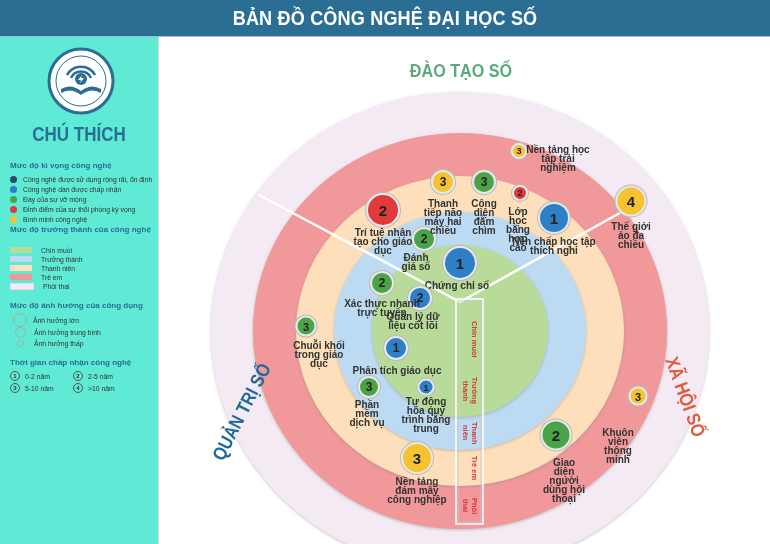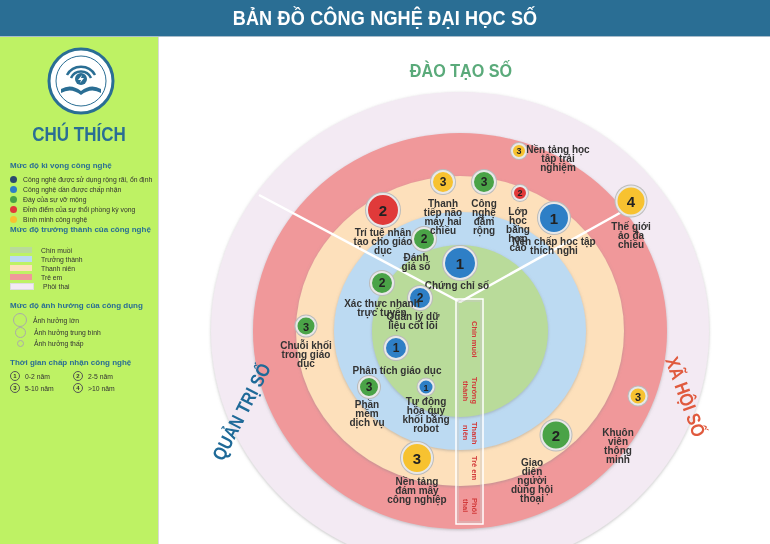--- a/index.html
+++ b/index.html
@@ -1,19 +1,19 @@
 <!DOCTYPE html>
 <html><head>
 <meta charset="utf-8">
 <style>
   html,body{margin:0;padding:0;}
   body{width:770px;height:544px;position:relative;overflow:hidden;background:#fff;font-family:"Liberation Sans",sans-serif;}
   .header{position:absolute;left:0;top:0;width:770px;height:36px;background:#2a6e94;border-bottom:1px solid #a8bccb;}
   .header-title{position:absolute;left:0;top:0;width:770px;height:36px;line-height:36px;text-align:center;color:#fff;font-weight:bold;font-size:21px;letter-spacing:0.2px;font-family:"Liberation Sans",sans-serif;transform:scaleX(0.86);}
-  .sidebar{position:absolute;left:0;top:37px;width:158px;height:507px;background:#bef264;border-right:1px solid #d9d9d9;}
+  .sidebar{position:absolute;left:0;top:37px;width:158px;height:507px;background:#5eead4;border-right:1px solid #d9d9d9;}
   .logo{position:absolute;left:47px;top:10px;width:68px;height:68px;}
   .legend-title{position:absolute;left:0;top:86px;width:158px;text-align:center;color:#2a6e94;font-weight:bold;font-size:20px;transform:scaleX(0.85);}
   .sec{position:absolute;left:10px;color:#2a6e94;font-weight:bold;font-size:8px;}
   .row{position:absolute;left:10px;font-size:6.8px;color:#333;height:10px;display:flex;align-items:center;}
   .dot{width:7px;height:7px;border-radius:50%;margin-right:6px;display:inline-block;}
   .sw{width:22px;height:6px;margin-right:9px;display:inline-block;}
   .ring{display:inline-block;border:1px solid #aaa;border-radius:50%;margin-right:6px;}
   .num{display:inline-block;width:8px;height:8px;border:1px solid #555;border-radius:50%;font-size:6px;font-weight:bold;text-align:center;line-height:8px;margin-right:5px;}
   .diagram{position:absolute;left:160px;top:37px;width:610px;height:507px;}
   .pt{position:absolute;transform:translate(-50%,-50%);border-radius:50%;border:2px solid #e8e8e8;box-shadow:0 0 0 1px #bbb;display:flex;align-items:center;justify-content:center;font-weight:bold;color:#222;font-family:"Liberation Sans",sans-serif;}
@@ -154,50 +154,50 @@
   <div class="pt" style="left:260px;top:261px;width:20px;height:20px;background:#2e7fc6;font-size:12px">2</div>
   <div class="lbl" style="left:253px;top:275px;width:70px;white-space:normal">Quản lý dữ liệu cốt lõi</div>
 
   <div class="pt" style="left:222px;top:246px;width:20px;height:20px;background:#4aa347;font-size:12px">2</div>
   <div class="lbl" style="left:222px;top:262px;width:80px;white-space:normal">Xác thực nhanh trực tuyến</div>
 
   <div class="pt" style="left:236px;top:311px;width:20px;height:20px;background:#2e7fc6;font-size:12px">1</div>
   <div class="lbl" style="left:237px;top:329px">Phân tích giáo dục</div>
 
   <div class="pt" style="left:266px;top:350px;width:13px;height:13px;background:#2e7fc6;font-size:9px">1</div>
-  <div class="lbl" style="left:266px;top:360px;width:60px;white-space:normal">Tự động hóa quy khối bằng robot</div>
+  <div class="lbl" style="left:266px;top:360px;width:60px;white-space:normal">Tự động hóa quy trình bằng trung</div>
 
   <div class="pt" style="left:223px;top:173px;width:30px;height:30px;background:#e03a3a;font-size:15px">2</div>
   <div class="lbl" style="left:223px;top:191px;width:60px;white-space:normal">Trí tuệ nhân tạo cho giáo dục</div>
 
   <div class="pt" style="left:283px;top:145px;width:20px;height:20px;background:#f7c230;font-size:12px">3</div>
   <div class="lbl" style="left:283px;top:162px;width:40px;white-space:normal">Thanh tiếp não máy hai chiều</div>
 
   <div class="pt" style="left:324px;top:145px;width:20px;height:20px;background:#4aa347;font-size:12px">3</div>
-  <div class="lbl" style="left:324px;top:162px;width:40px;white-space:normal">Công nghệ đắm rộng</div>
+  <div class="lbl" style="left:324px;top:162px;width:40px;white-space:normal">Công diện đắm chìm</div>
 
   <div class="pt" style="left:360px;top:156px;width:12px;height:12px;background:#e03a3a;font-size:9px">2</div>
   <div class="lbl" style="left:358px;top:170px;width:38px;white-space:normal">Lớp học bằng hợp cao</div>
 
   <div class="pt" style="left:394px;top:181px;width:28px;height:28px;background:#2e7fc6;font-size:15px">1</div>
   <div class="lbl" style="left:394px;top:200px;width:90px;white-space:normal">Nền chấp học tập thích nghi</div>
 
   <div class="pt" style="left:209px;top:350px;width:18px;height:18px;background:#4aa347;font-size:12px">3</div>
   <div class="lbl" style="left:207px;top:363px;width:40px;white-space:normal">Phần mềm dịch vụ</div>
 
   <div class="pt" style="left:359px;top:114px;width:12px;height:12px;background:#f7c230;font-size:9px">3</div>
   <div class="lbl" style="left:398px;top:108px;width:70px;white-space:normal">Nền tảng học tập trải nghiệm</div>
 
   <div class="pt" style="left:146px;top:289px;width:17px;height:17px;background:#4aa347;font-size:11px">3</div>
-  <div class="lbl" style="left:146px;top:304px;width:60px;white-space:normal">Chuỗi khối trong giáo dục</div>
+  <div class="lbl" style="left:159px;top:304px;width:60px;white-space:normal">Chuỗi khối trong giáo dục</div>
 
   <div class="pt" style="left:257px;top:421px;width:28px;height:28px;background:#f7c230;font-size:15px">3</div>
   <div class="lbl" style="left:257px;top:440px;width:60px;white-space:normal">Nền tảng đám mây công nghiệp</div>
 
   <div class="pt" style="left:396px;top:398px;width:27px;height:27px;background:#4aa347;font-size:15px">2</div>
-  <div class="lbl" style="left:372px;top:421px;width:45px;white-space:normal">Giao diện người dùng hội thoại</div>
+  <div class="lbl" style="left:404px;top:421px;width:45px;white-space:normal">Giao diện người dùng hội thoại</div>
 
   <div class="pt" style="left:471px;top:164px;width:27px;height:27px;background:#f7c230;font-size:15px">4</div>
   <div class="lbl" style="left:471px;top:185px;width:50px;white-space:normal">Thế giới ảo đa chiều</div>
 
   <div class="pt" style="left:478px;top:359px;width:15px;height:15px;background:#f7c230;font-size:11px">3</div>
   <div class="lbl" style="left:458px;top:391px;width:50px;white-space:normal">Khuôn viên thông minh</div>
 </div>
 
 </body></html>

